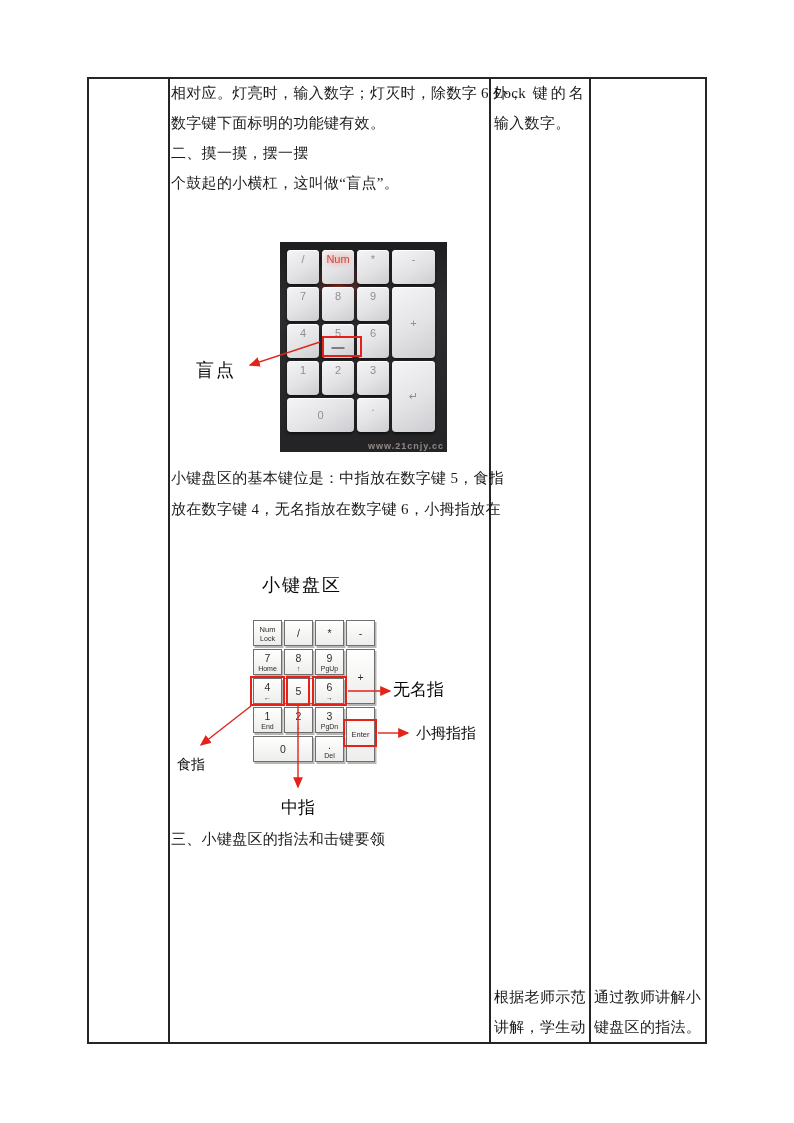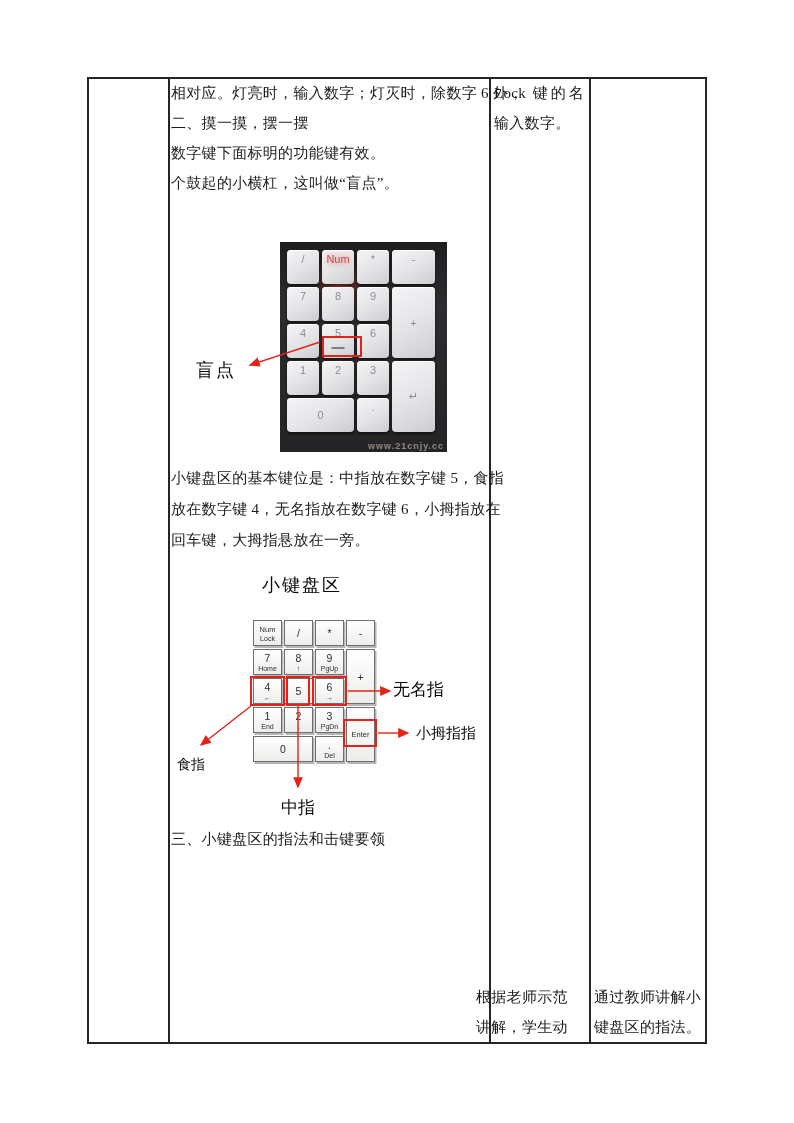--- a/index.html
+++ b/index.html
@@ -18,21 +18,21 @@
 
   
   .tblock{position:absolute;font-size:15px;letter-spacing:.3px;}
   .tblock .line{height:30px;line-height:30px;white-space:nowrap;}
   #main-top{left:171px;top:78px;}
   #main-mid{left:171px;top:463px;}
   #main-mid .line{height:31px;line-height:31px;}
   #section3{left:171px;top:824px;}
   #col3-top{left:494px;top:78px;width:90px;}
   #col3-top .line:first-child{text-align:justify;text-align-last:justify;}
-  #col3-bottom{left:476px;top:982px;width:90px;font-family:Liberation Serif, serif;}
+  #col3-bottom{left:494px;top:982px;width:90px;font-family:Liberation Serif, serif;}
   #col3-bottom .line:first-child{text-align:justify;text-align-last:justify;}
   #col4-bottom{left:594px;top:982px;width:108px;}
 
   
   .figlabel{
     position:absolute;font-family:"Liberation Sans","DejaVu Sans",sans-serif;
     font-weight:400;color:#0a0a0a;white-space:nowrap;z-index:6;
   }
   #blind-label{left:196px;top:358px;font-size:18px;letter-spacing:2px;}
   #diagram-title{left:262px;top:573px;font-size:18px;letter-spacing:2px;}
@@ -103,28 +103,27 @@
 <body>
 
 <div id="table">
   <div class="vdiv" id="vdiv1"></div>
   <div class="vdiv" id="vdiv2"></div>
   <div class="vdiv" id="vdiv3"></div>
 </div>
 
 <div class="tblock" id="main-top">
     <div class="line">相对应。灯亮时，输入数字；灯灭时，除数字 6 外，</div>
+    <div class="line">数字键下面标明的功能键有效。</div>
     <div class="line">二、摸一摸，摆一摆</div>
-    <div class="line">数字键下面标明的功能键有效。</div>
     <div class="line">个鼓起的小横杠，这叫做“盲点”。</div>
   </div>
 <div class="tblock" id="main-mid">
     <div class="line">小键盘区的基本键位是：中指放在数字键 5，食指</div>
     <div class="line">放在数字键 4，无名指放在数字键 6，小拇指放在</div>
-    <div class="line">回车键，大拇指悬放在一旁。</div>
   </div>
 <div class="tblock" id="section3">
   <div class="line">三、小键盘区的指法和击键要领</div>
 </div>
 
 <div class="tblock" id="col3-top">
     <div class="line">Lock 键的名</div>
     <div class="line">输入数字。</div>
   </div>
 <div class="tblock" id="col3-bottom">

